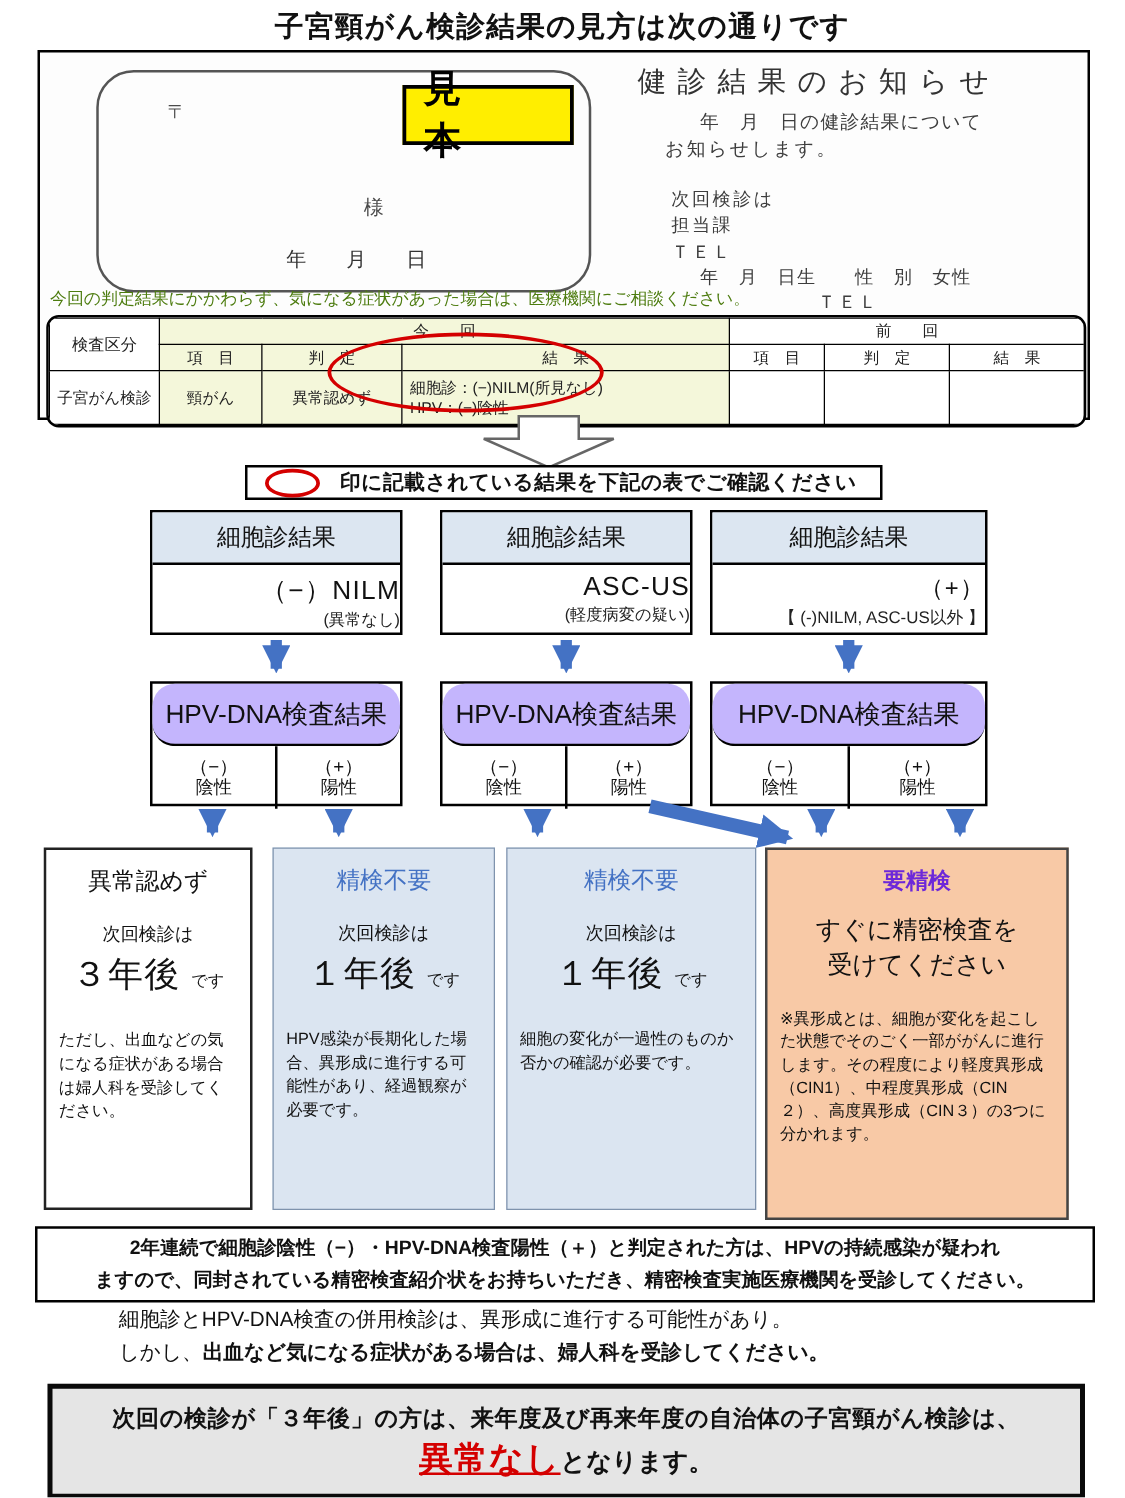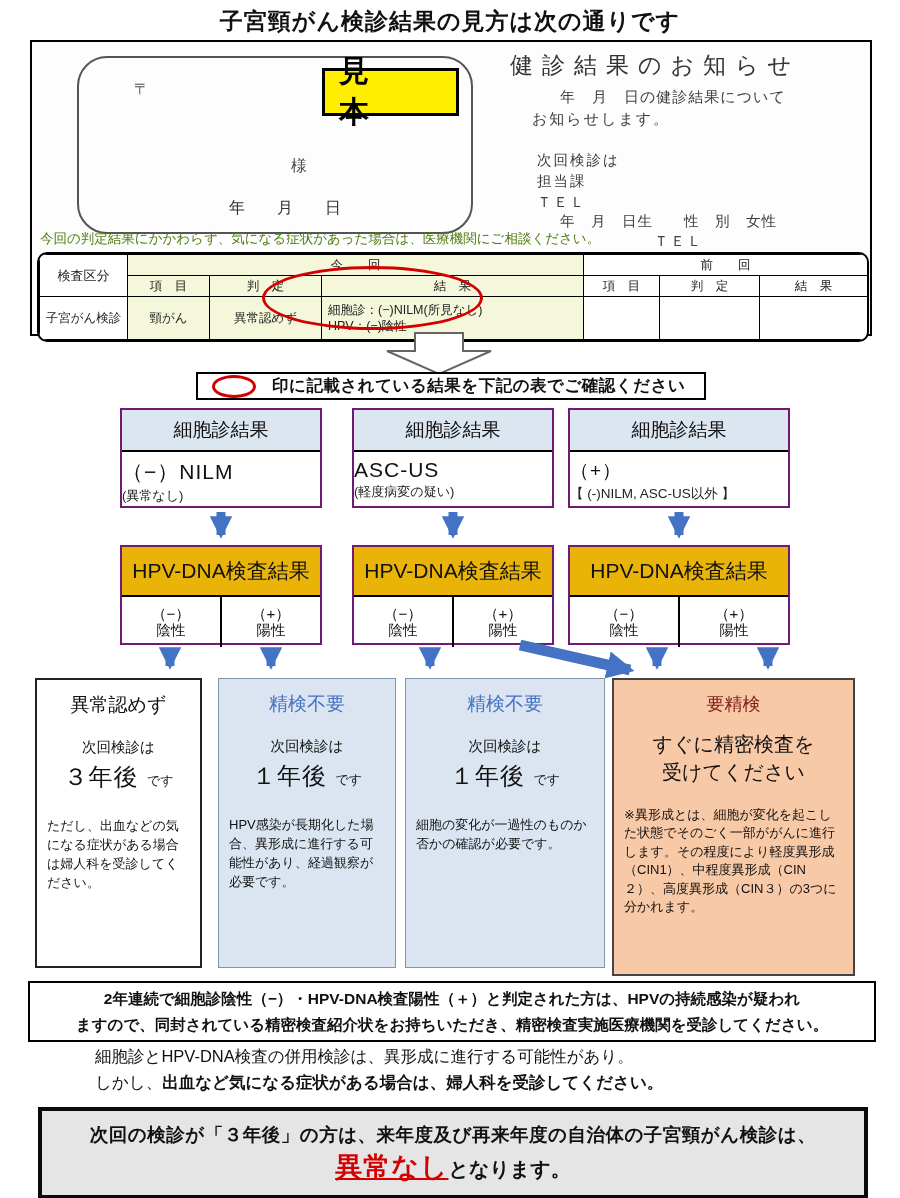--- a/index.html
+++ b/index.html
@@ -34,46 +34,46 @@
   #rtable .cat{font-size:13px;}
   #rtable .result-cell{text-align:left;padding-left:6px;font-size:12.5px;line-height:1.3;}
   #rtable .datarow td{height:40px;}
   #result-ellipse{left:262px;top:266px;width:215px;height:58px;border:3px solid #d40000;border-radius:50%;z-index:6;}
   
   #annotation{left:196px;top:372px;width:510px;height:28px;border:2px solid #000;background:#fff;
     display:flex;align-items:center;padding-left:14px;box-sizing:border-box;z-index:4;}
   #annotation .mini-ellipse{display:inline-block;width:38px;height:17px;border:3px solid #d40000;border-radius:50%;margin-right:16px;flex:0 0 auto;}
   #annotation .ann-text{font-size:16.5px;font-weight:bold;letter-spacing:0.5px;}
   
-  .fbox{border:2px solid #701a75;background:#fff;box-sizing:border-box;text-align:left;}
+  .fbox{border:2px solid #000000;background:#fff;box-sizing:border-box;text-align:right;}
   .fbox .hd{background:#dce6f1;border-bottom:2px solid #000;display:flex;align-items:center;justify-content:center;font-size:19px;}
   .cyt{top:408px;height:100px;}
   .cyt .hd{height:40px;}
   .cyt .main{font-size:21px;margin-top:6px;letter-spacing:1px;}
   .cyt .sub{font-size:13px;color:#222;margin-top:1px;}
   #cyt3 .main{font-size:19px;}
   #cyt3 .sub{font-size:13.5px;}
   .hpv{top:545px;height:100px;}
-  .hpv .hd{background:#eab308;height:48px;font-size:21px;}
+  .hpv .hd{background:#c4b5fd;height:48px;font-size:21px;border-radius:18px;}
   .hpv .cells{display:flex;height:50px;}
   .hpv .cell{flex:1;display:flex;flex-direction:column;align-items:center;justify-content:center;line-height:1.15;}
   .hpv .cell+.cell{border-left:2px solid #000;}
   .hpv .sign{font-size:15px;}
   .hpv .lab{font-size:14.5px;}
   
   .outcome{top:678px;box-sizing:border-box;padding:10px 10px 8px 10px;text-align:center;}
   #out1{border:2px solid #222;background:#fff;}
   #out2,#out3{border:1px solid #7f93ad;background:#dbe5f1;}
   #out4{border:2px solid #444;background:#f8c9a6;}
   .outcome .o-title{font-size:19px;margin-top:2px;}
   #out2 .o-title,#out3 .o-title{color:#4472c4;}
-  #out4 .o-title{color:#7f1d1d;font-size:18px;font-weight:normal;}
+  #out4 .o-title{color:#6d28d9;font-size:18px;font-weight:bold;}
   .outcome .next{font-size:14.5px;margin-top:20px;}
   .outcome .interval-line{margin-top:4px;}
-  .outcome .interval{font-size:24px;letter-spacing:1px;}
+  .outcome .interval{font-size:28px;letter-spacing:1px;}
   .outcome .suffix{font-size:13px;margin-left:4px;}
   .outcome .o-body{font-size:13px;text-align:left;margin-top:24px;line-height:1.45;}
   #out4 .headline{font-size:20px;line-height:1.4;margin-top:14px;}
   #out4 .o-body{margin-top:16px;font-size:14.5px;}
   #out4 .footnote{font-size:13px;text-align:left;margin-top:20px;line-height:1.42;}
   
   #note-box{left:28px;top:981px;width:844px;height:57px;border:2px solid #000;background:#fff;
     display:flex;flex-direction:column;align-items:center;justify-content:center;font-size:15.5px;font-weight:600;line-height:1.65;}
   #plain-lines{left:95px;top:1043px;font-size:16.5px;line-height:1.6;}
   #plain-line2 b{font-weight:800;}

